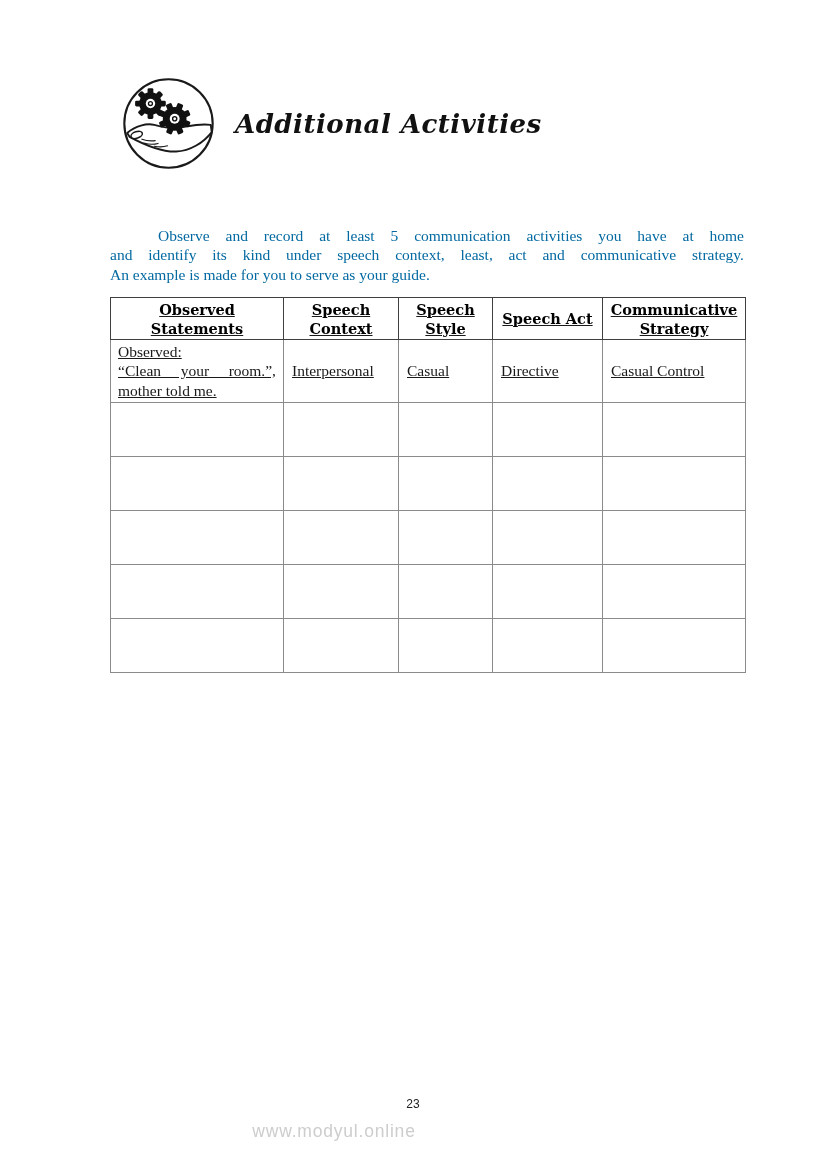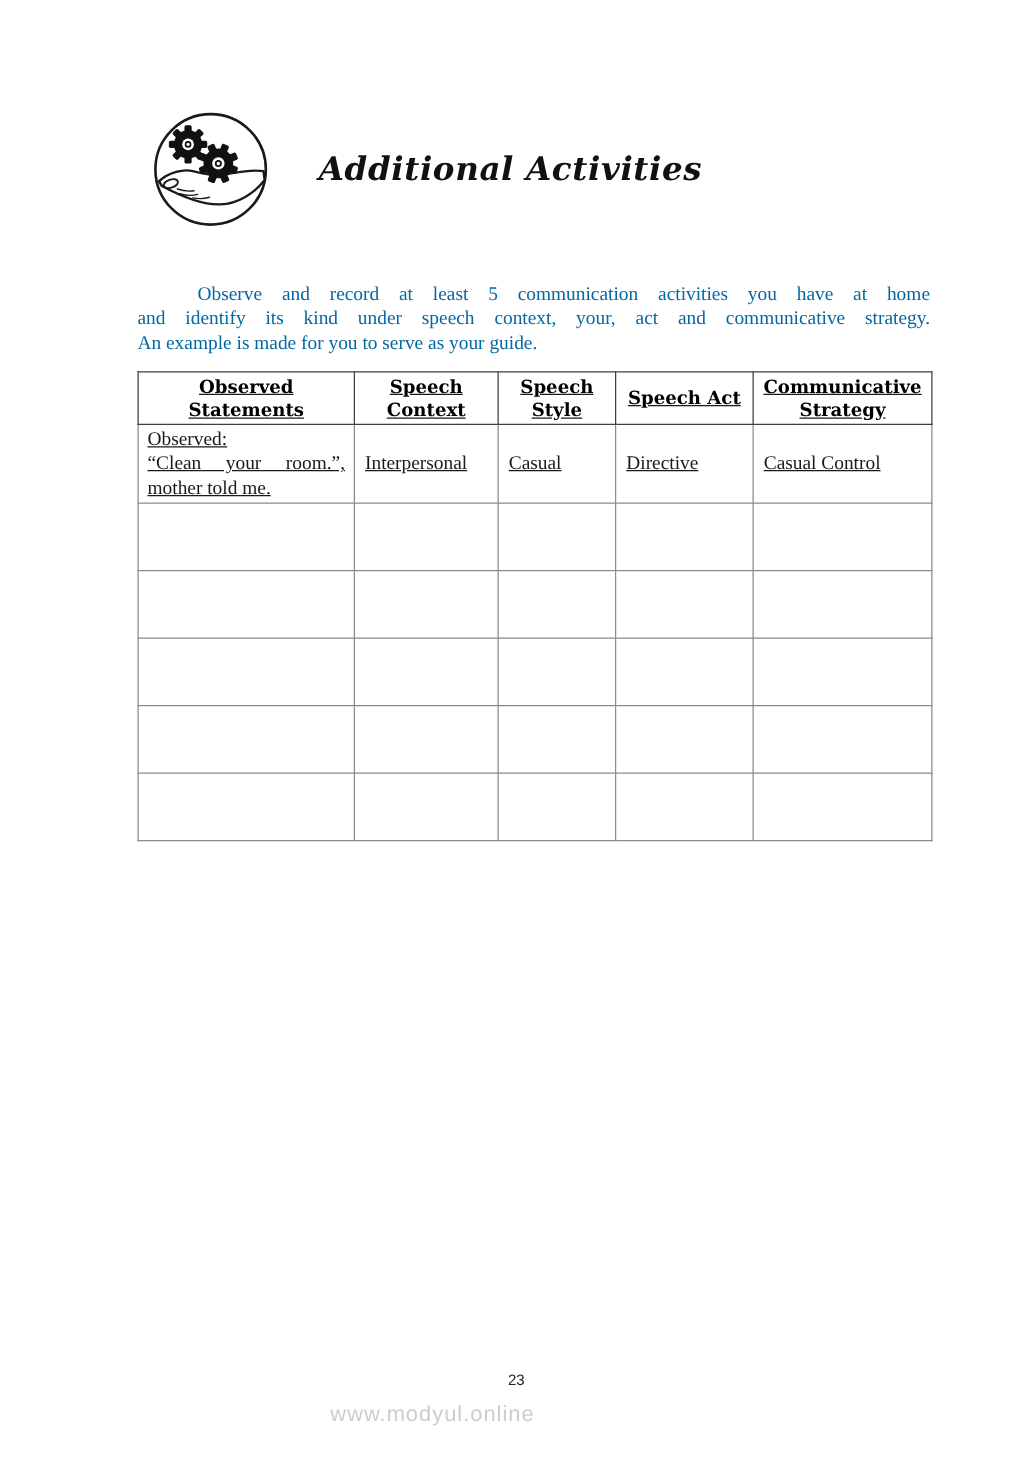--- a/index.html
+++ b/index.html
@@ -12,24 +12,24 @@
     font-family: "Liberation Serif", serif;
     color: #1a1a1a;
     overflow: hidden;
     margin: 0 auto;
   }
 
   
   .header-row {
     position: absolute;
     left: 121px;
-    top: 88px;
+    top: 76px;
     display: flex;
     align-items: center;
-    gap: 39px;
+    gap: 19px;
   }
   .icon-wrap svg { display: block; width: 95px; height: 95px; }
   .section-title {
     font-family: "DejaVu Serif", serif;
     font-style: italic;
     font-weight: bold;
     font-size: 26px;
     letter-spacing: 0.5px;
     color: #111111;
     white-space: nowrap;
@@ -103,21 +103,20 @@
   .watermark {
     position: absolute;
     top: 1121px;
     left: 0;
     width: 668px;
     text-align: center;
     font-family: "Liberation Sans", sans-serif;
     font-size: 17.5px;
     letter-spacing: 0.8px;
     color: #cdcdcd;
-    margin-left: 12px;
   }
 </style>
 </head>
 <body>
 
 <div class="page">
 
   <div class="header-row">
     <div class="icon-wrap">
       <svg viewBox="0 0 100 100" xmlns="http://www.w3.org/2000/svg">
@@ -161,21 +160,21 @@
           <circle r="5.2" fill="#ffffff"></circle>
           <circle r="2.2" fill="#ffffff" stroke="#111111" stroke-width="1.5"></circle>
         </g>
       </svg>
     </div>
     <h1 class="section-title">Additional Activities</h1>
   </div>
 
   <div class="instructions">
     <div class="instr-line first-line justified">Observe and record at least 5 communication activities you have at home</div>
-    <div class="instr-line justified">and identify its kind under speech context, your, act and communicative strategy.</div>
+    <div class="instr-line justified">and identify its kind under speech context, least, act and communicative strategy.</div>
     <div class="instr-line">An example is made for you to serve as your guide.</div>
   </div>
 
   <table class="activities-table">
     <colgroup>
       <col style="width:173px">
       <col style="width:115px">
       <col style="width:94px">
       <col style="width:110px">
       <col style="width:143px">

